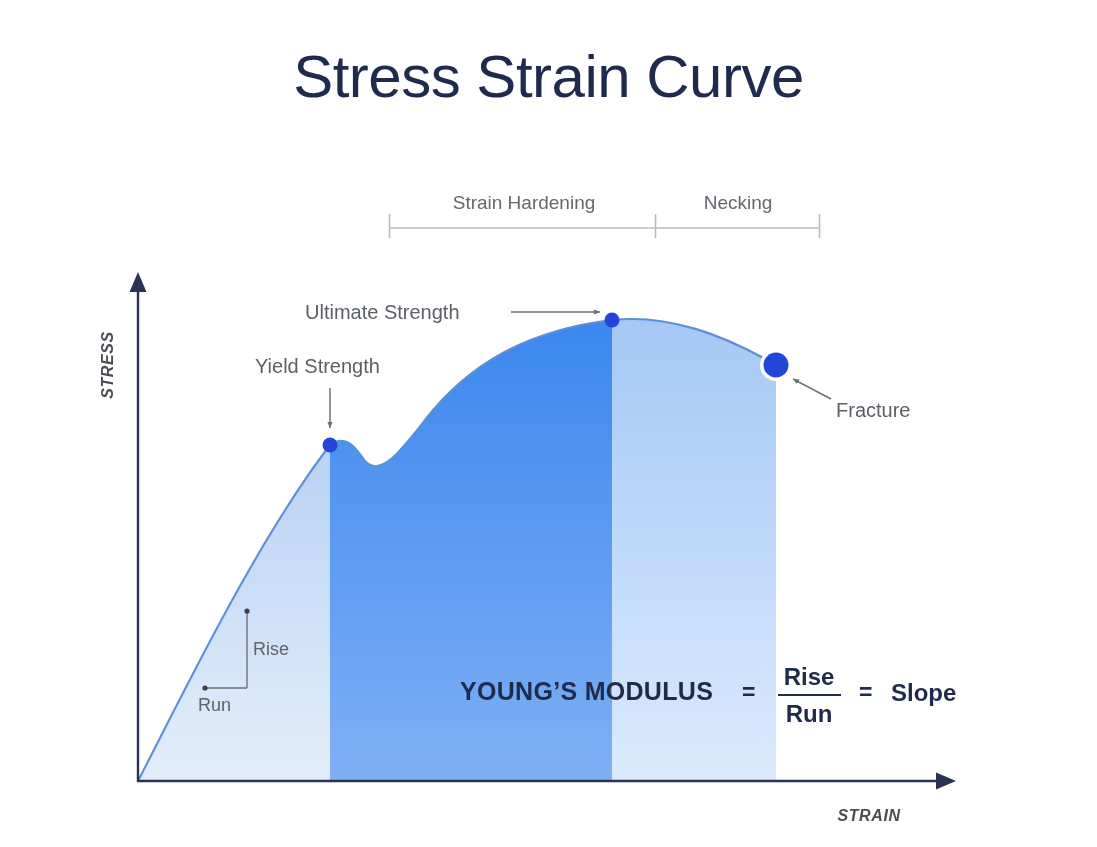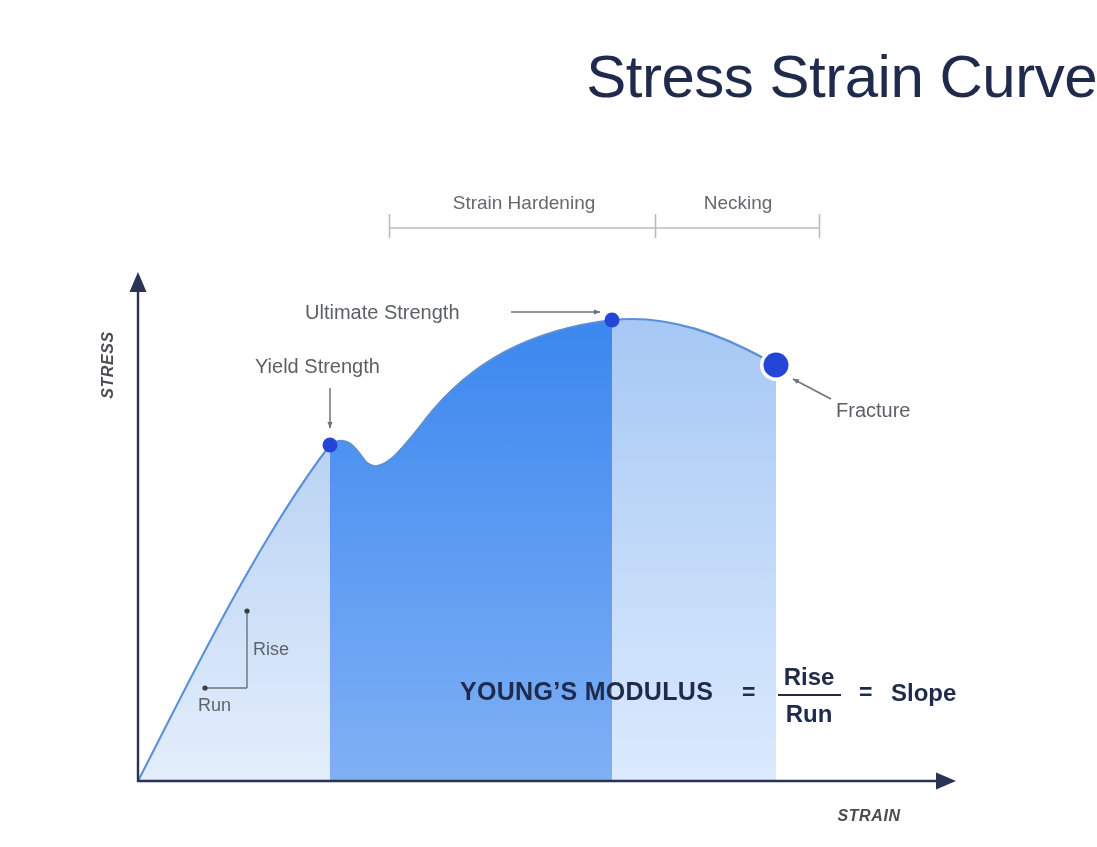--- a/index.html
+++ b/index.html
@@ -21,21 +21,21 @@
     left: 0;
     top: 0;
     width: 1097px;
     height: 847px;
   }
   #chart-title {
     position: absolute;
     left: 0;
     top: 44px;
     width: 1097px;
-    text-align: right;
+    text-align: center;
     font-size: 60px;
     font-weight: 400;
     letter-spacing: -0.5px;
     color: #1f2a4d;
     line-height: 1.1;
     white-space: nowrap;
   }
   svg.figure {
     position: absolute;
     left: 0;

